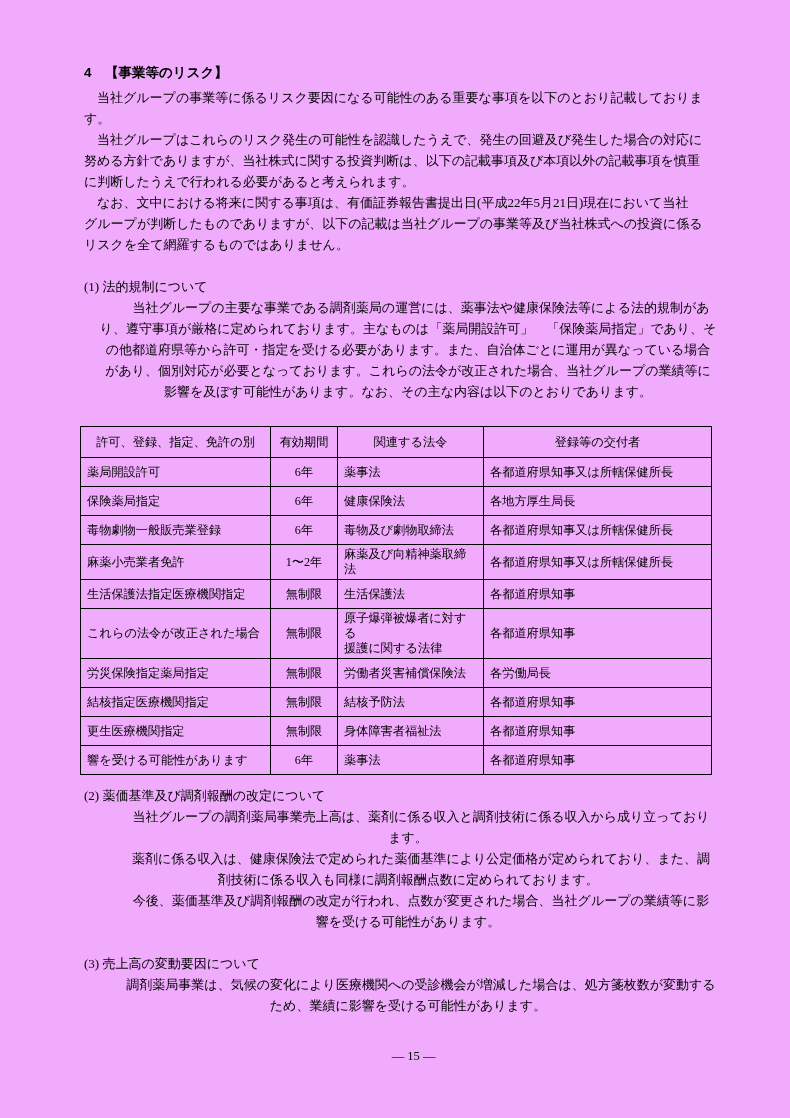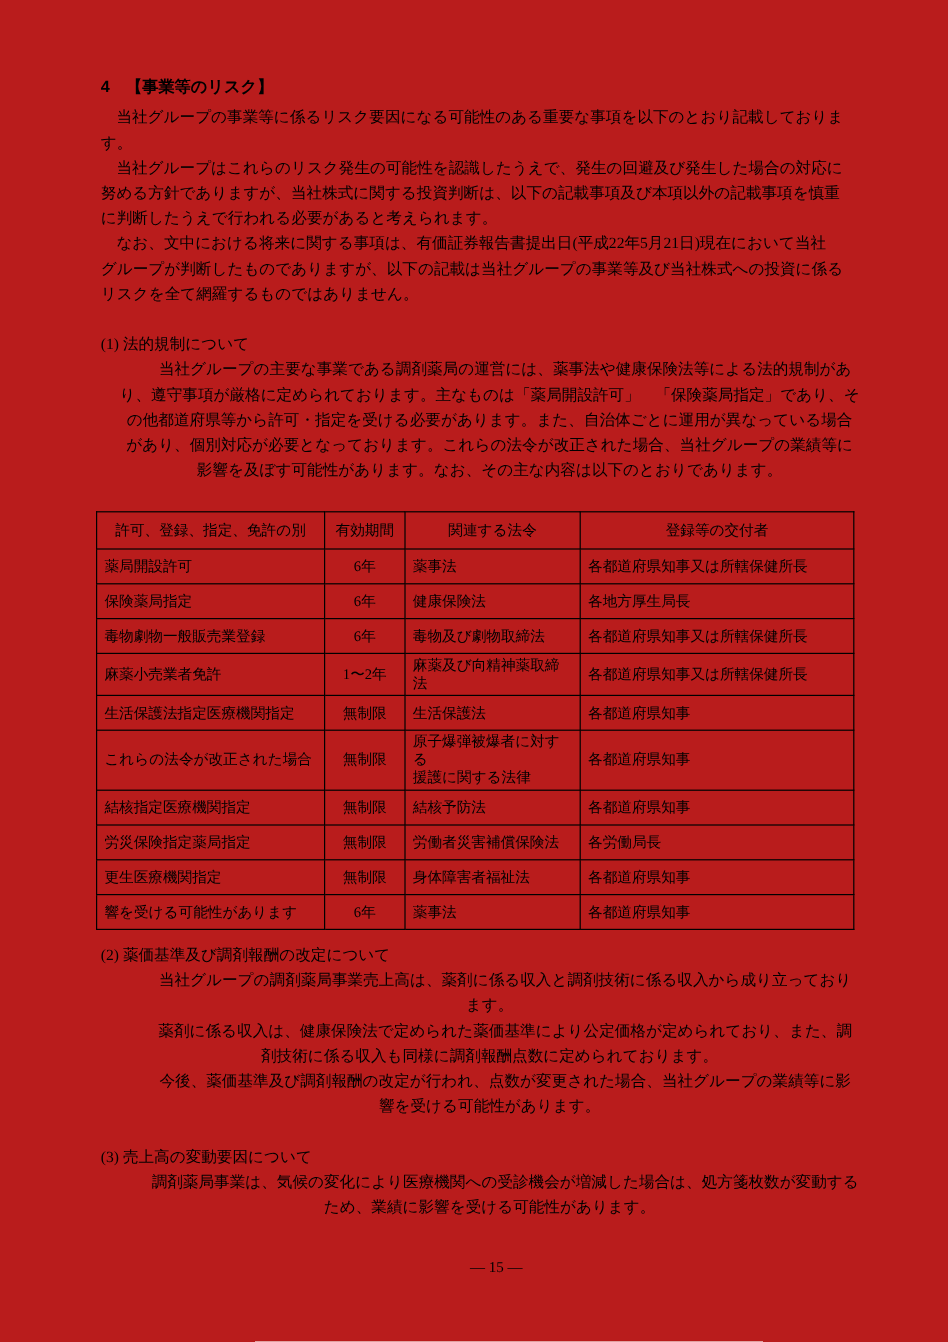--- a/index.html
+++ b/index.html
@@ -4,21 +4,21 @@
 <style>
   html, body {
     margin: 0;
     padding: 0;
     background: #ffffff;
   }
   .page {
     position: relative;
     width: 790px;
     height: 1118px;
-    background: #b91c1c;
+    background: #f0abfc;
     box-sizing: border-box;
     padding: 62px 80px 0 84px;
     font-family: "Liberation Serif", serif;
     color: #000000;
     font-size: 13px;
     line-height: 21px;
     overflow: hidden;
   }
   .heading {
     font-weight: bold;
@@ -145,30 +145,30 @@
           <td>各都道府県知事</td>
         </tr>
         <tr>
           <td>これらの法令が改正された場合</td>
           <td class="center">無制限</td>
           <td>原子爆弾被爆者に対する
 援護に関する法律</td>
           <td>各都道府県知事</td>
         </tr>
         <tr>
-          <td>結核指定医療機関指定</td>
-          <td class="center">無制限</td>
-          <td>結核予防法</td>
-          <td>各都道府県知事</td>
-        </tr>
-        <tr>
           <td>労災保険指定薬局指定</td>
           <td class="center">無制限</td>
           <td>労働者災害補償保険法</td>
           <td>各労働局長</td>
+        </tr>
+        <tr>
+          <td>結核指定医療機関指定</td>
+          <td class="center">無制限</td>
+          <td>結核予防法</td>
+          <td>各都道府県知事</td>
         </tr>
         <tr>
           <td>更生医療機関指定</td>
           <td class="center">無制限</td>
           <td>身体障害者福祉法</td>
           <td>各都道府県知事</td>
         </tr>
         <tr>
           <td>響を受ける可能性があります</td>
           <td class="center">6年</td>

